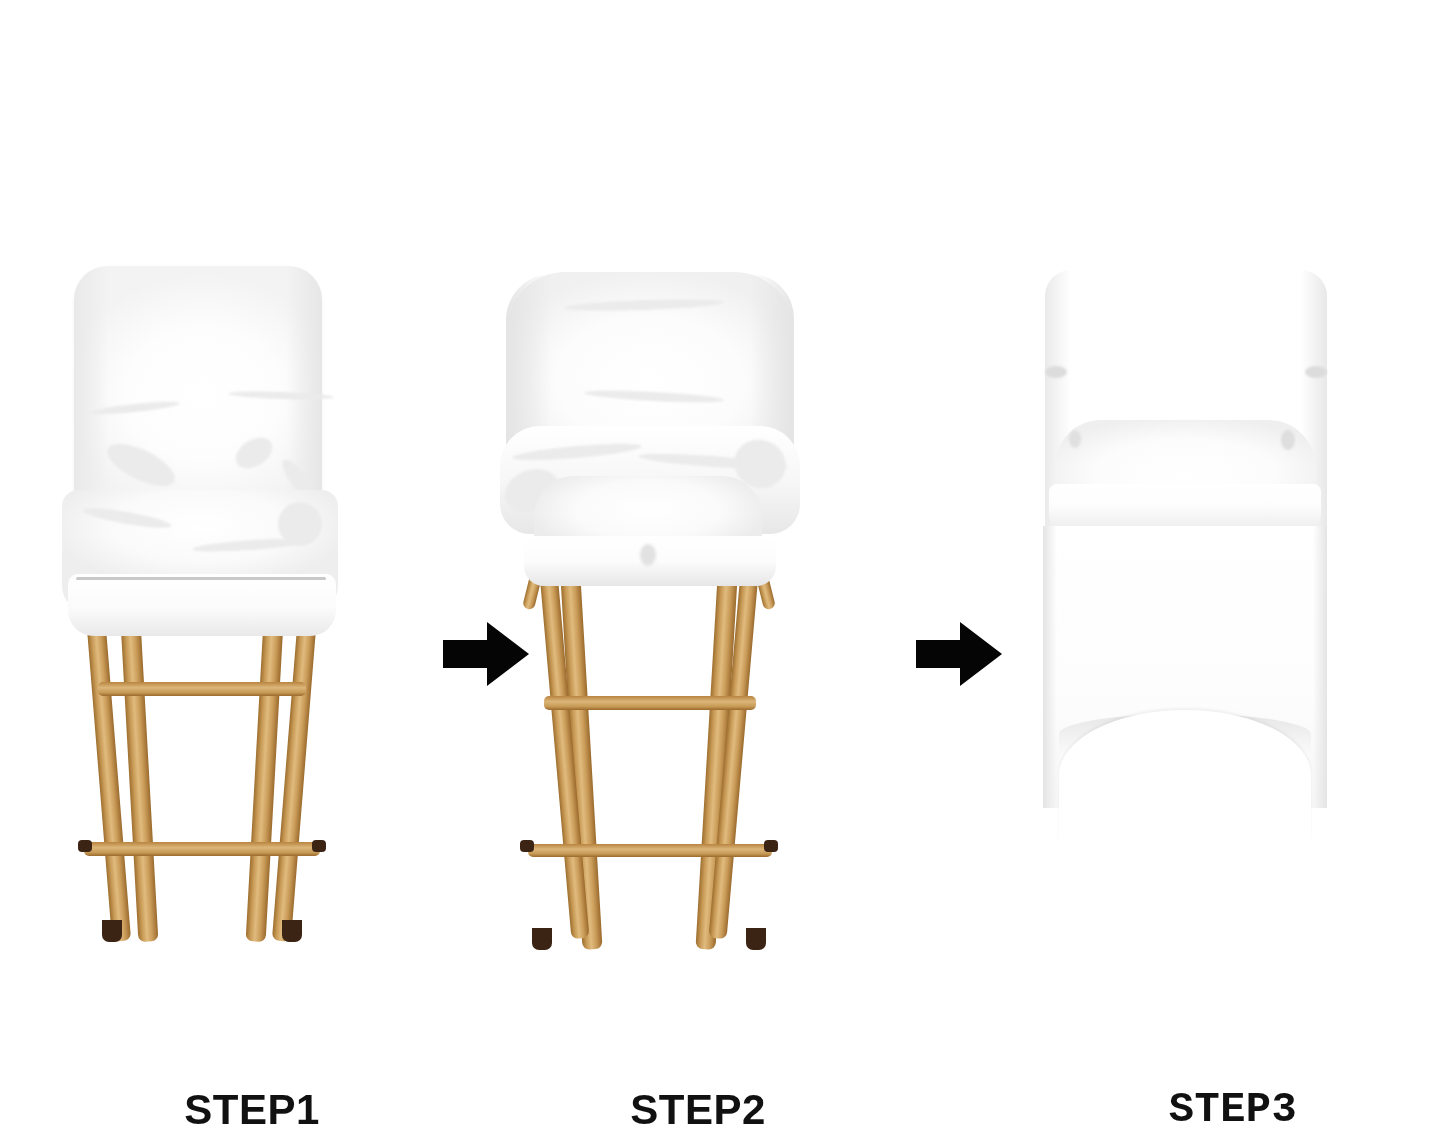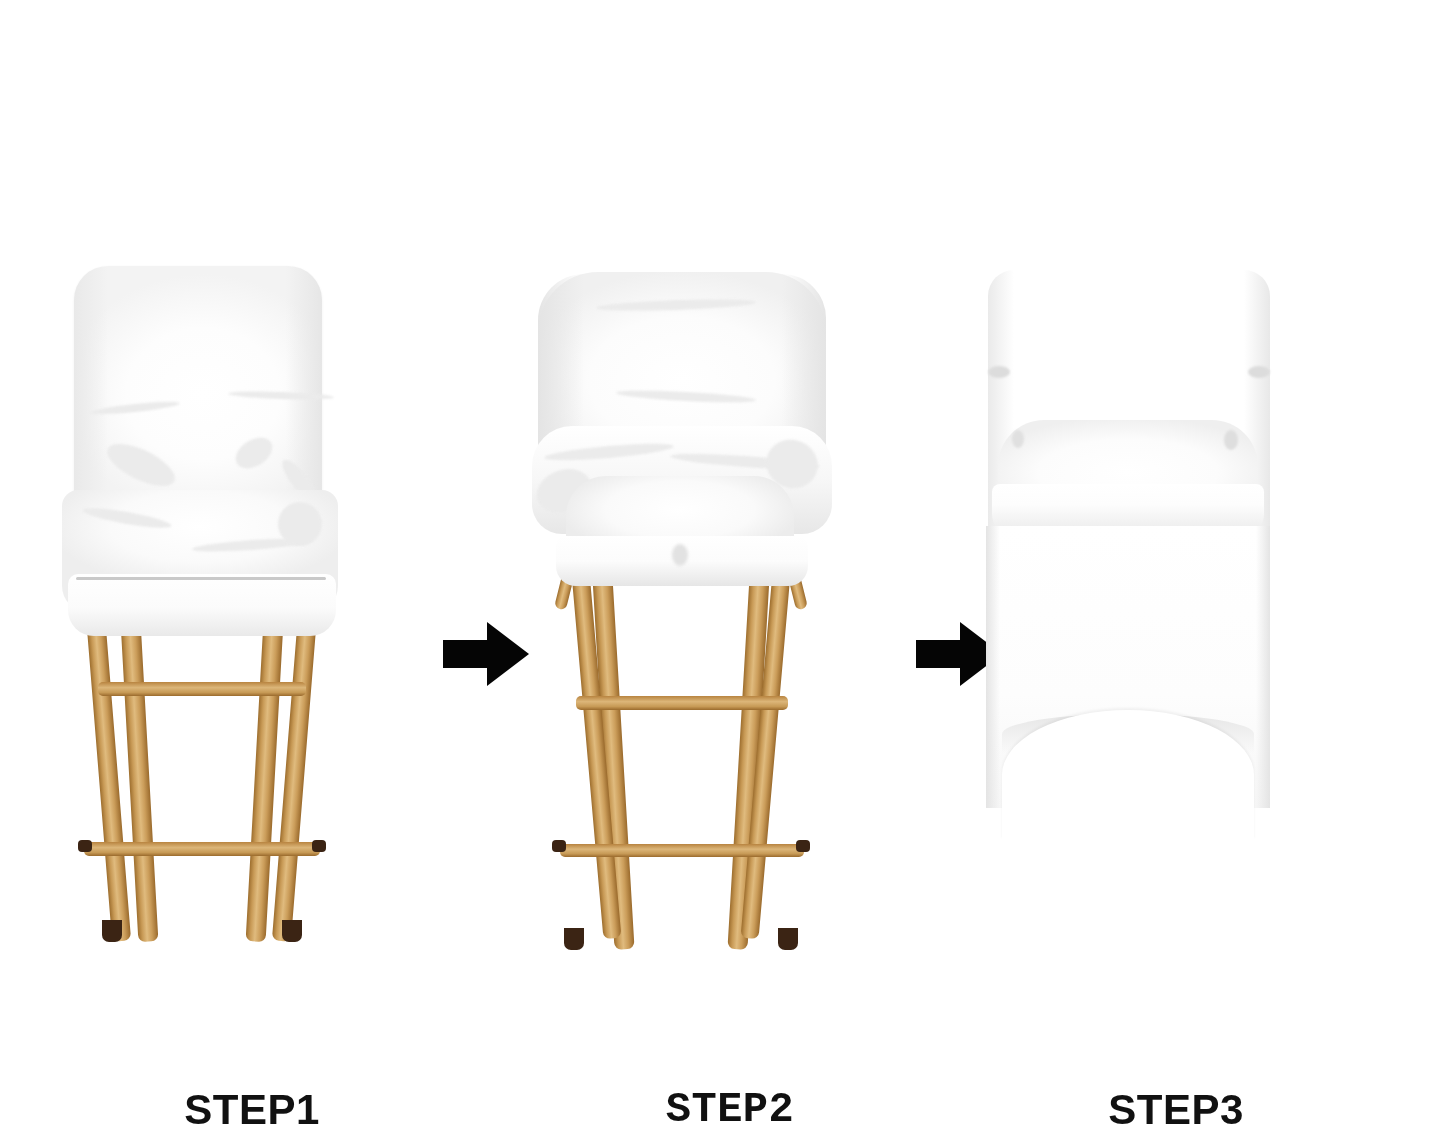--- a/index.html
+++ b/index.html
@@ -56,22 +56,22 @@
     background: #ffffff;
   }
 
   .step-panel {
     position: absolute;
     top: 0;
     width: 420px;
     height: 896px;
   }
   #step-panel-1 { left: 42px; }
-  #step-panel-2 { left: 520px; font-family: Liberation Mono, monospace; }
-  #step-panel-3 { left: 966px; }
+  #step-panel-2 { left: 488px; }
+  #step-panel-3 { left: 1023px; font-family: Liberation Mono, monospace; }
 
   .step-label {
     position: absolute;
     left: 0;
     bottom: 6px;
     width: 420px;
     text-align: center;
     font-size: 42px;
     font-weight: 700;
     color: #111111;

